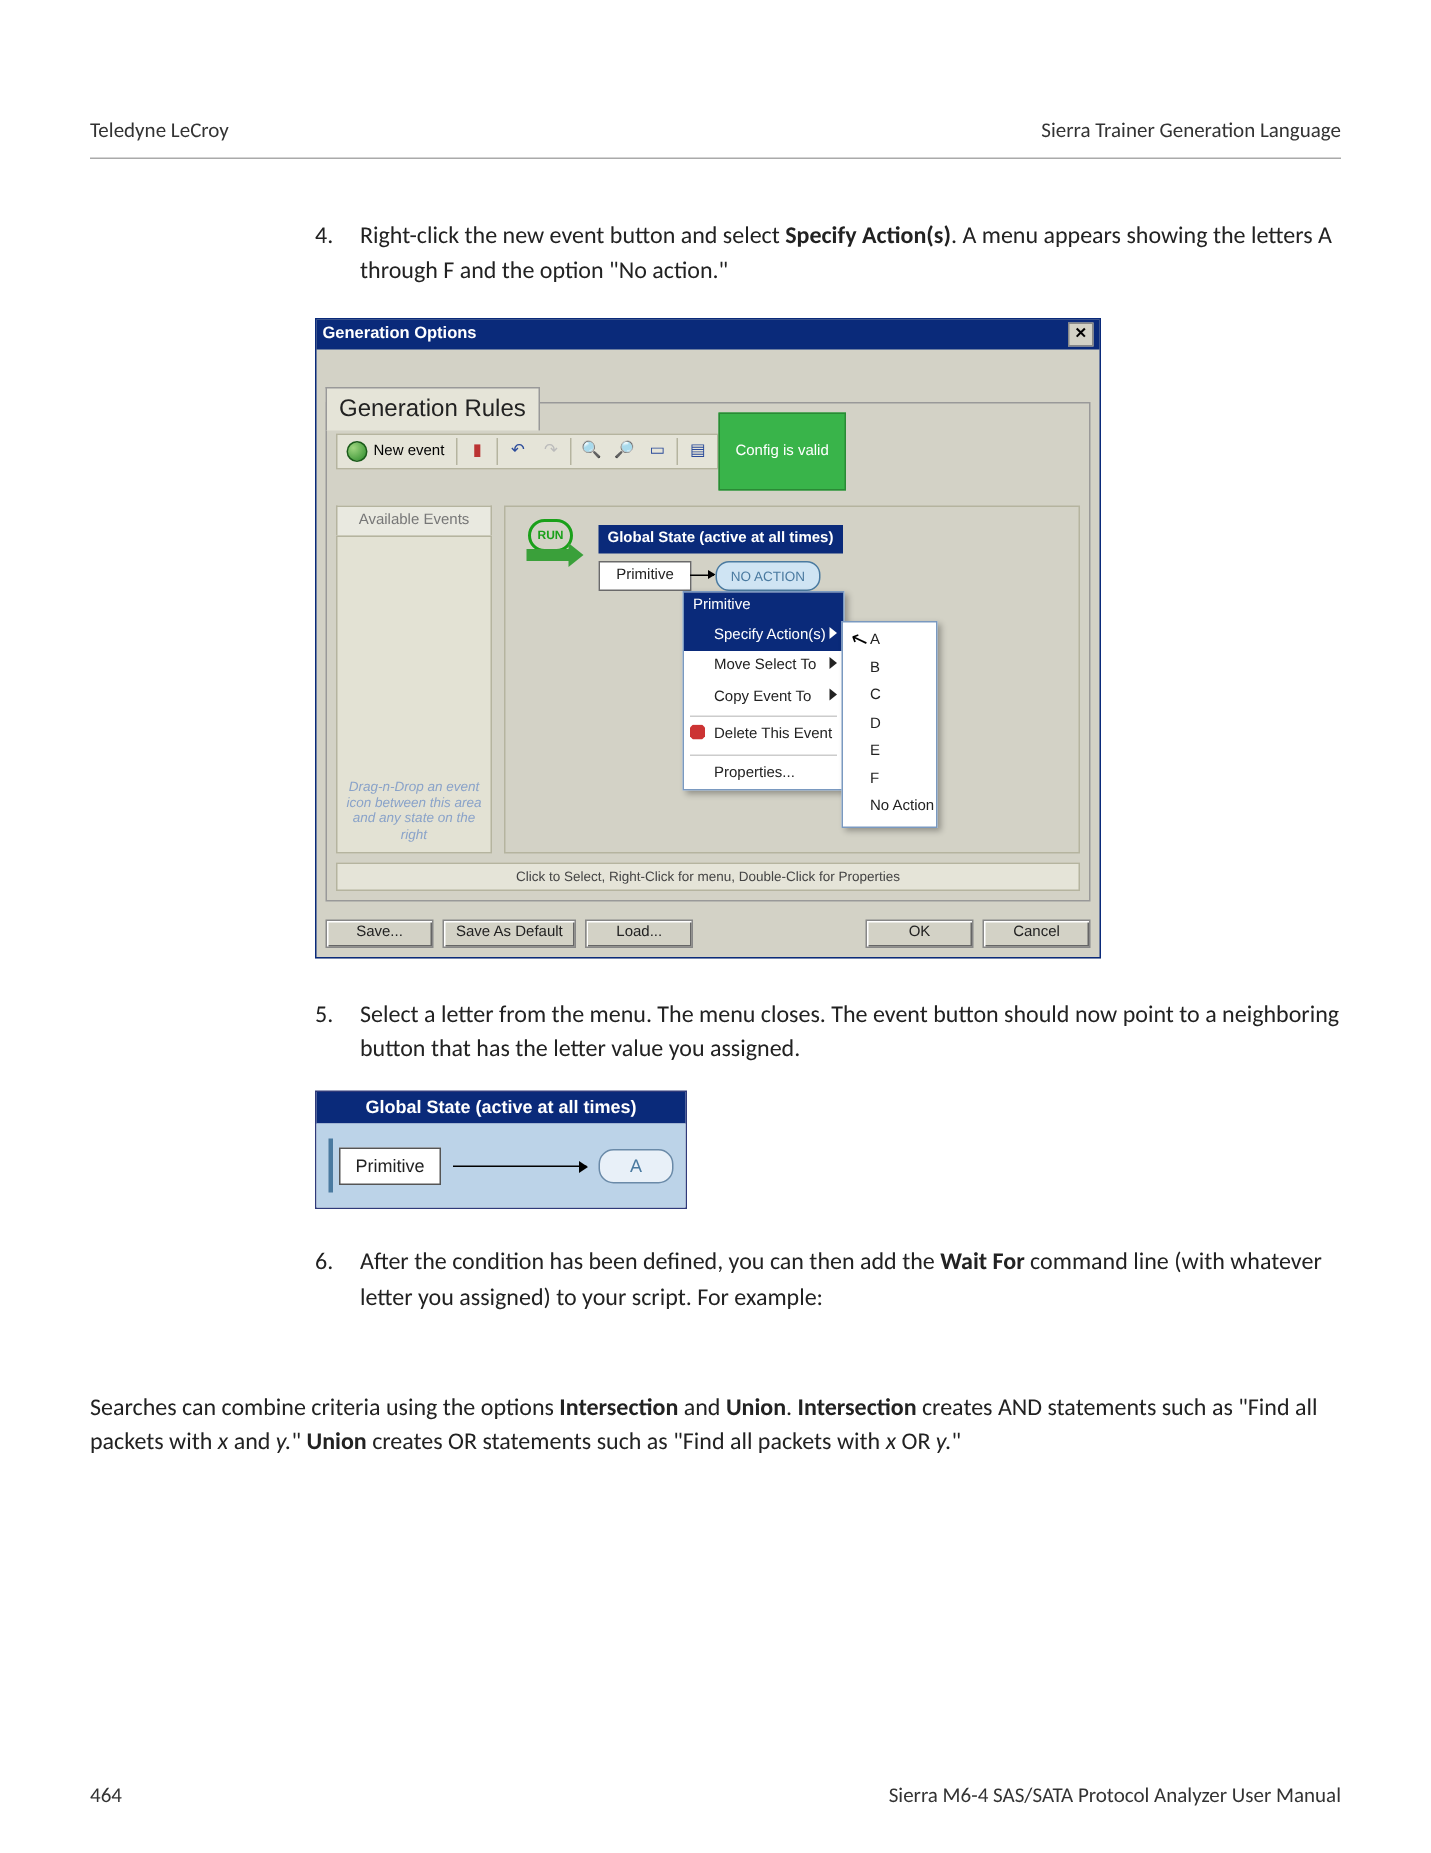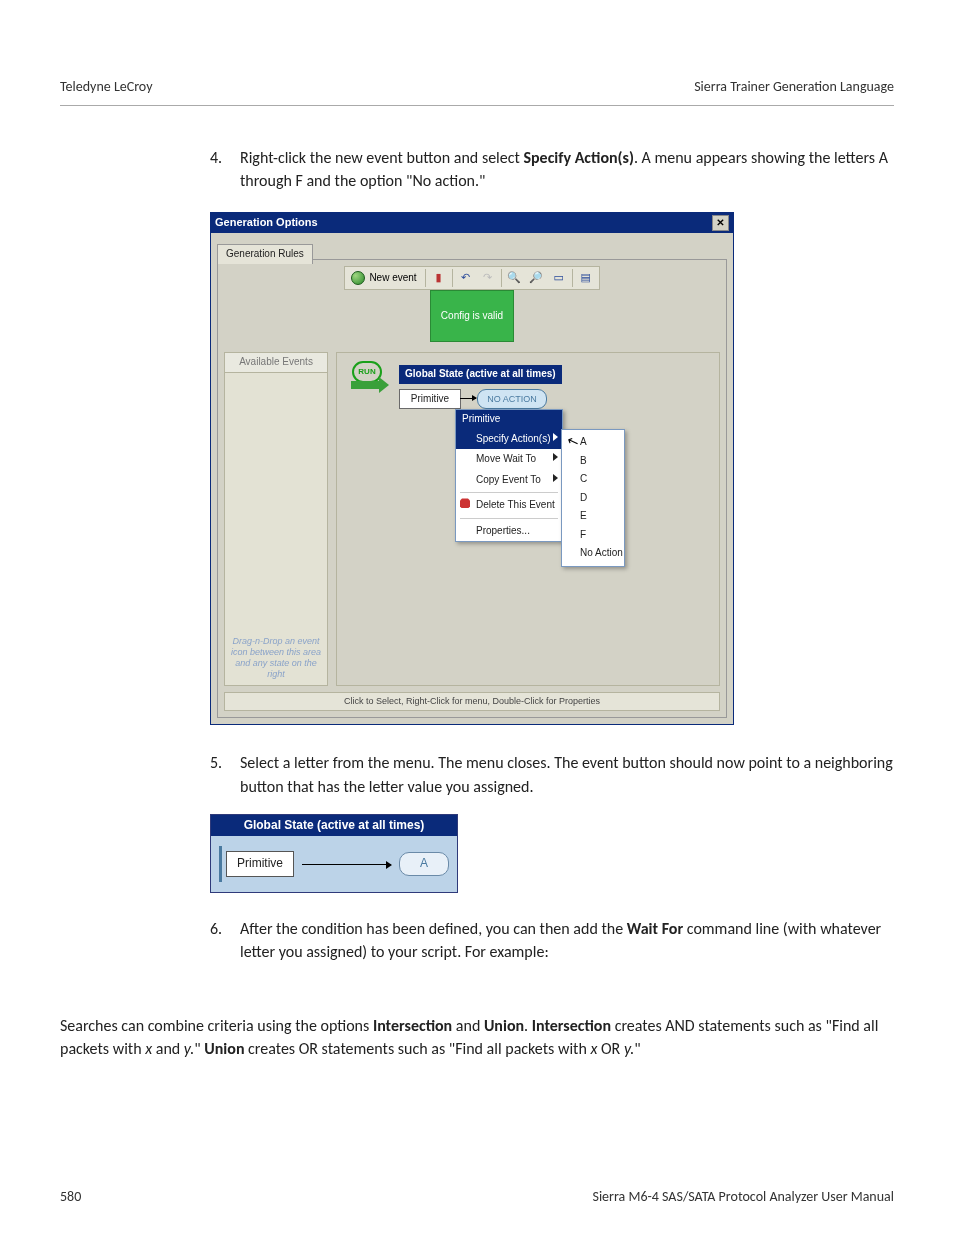--- a/index.html
+++ b/index.html
@@ -79,37 +79,35 @@
   }
   .tab-strip {
     padding: 6px 6px 0 6px;
   }
   .tab {
     display: inline-block;
     background: #d3d2c6;
     border: 1px solid #999;
     border-bottom: none;
     padding: 2px 8px;
-    font-size: 10px;
+    font-size: 16px;
     position: relative;
-    top: 5px;
+    top: 19px;
     background: #e5e4d8;
   }
   .tab-body {
     margin: 0 6px 6px 6px;
     border: 1px solid #999;
     background: #d3d2c6;
     padding: 6px;
   }
   .toolbar-row {
     display: flex;
     align-items: center;
-    justify-content: space-between;
     margin-bottom: 10px;
-    flex-direction: column;
   }
   .toolbar-left {
     display:flex;
     align-items:center;
     gap:4px;
     background:#e5e4d8;
     border:1px solid #b5b49f;
     padding:2px 4px;
   }
   .tl-btn {
@@ -139,21 +137,21 @@
   .config-valid {
     background: #39b44a;
     color: #fff;
     padding: 18px 10px;
     font-size: 10px;
     border:1px solid #2a8a35;
   }
   .work-area {
     display: flex;
     gap: 8px;
-    height: 334px;
+    height: 232px;
   }
   .avail-col {
     width: 104px;
     display:flex;
     flex-direction:column;
   }
   .avail-head {
     background:#e9e9e0;
     border:1px solid #b5b49f;
     border-bottom:none;
@@ -511,21 +509,21 @@
               <div class="prim-box">Primitive</div>
               <div class="arrow-line"></div>
               <div class="noaction-pill">NO ACTION</div>
 
               <div class="ctx-menu">
                 <div class="ctx-title">Primitive</div>
                 <div class="ctx-item hi">
                   <span>Specify Action(s)</span><span class="arrow"></span>
                 </div>
                 <div class="ctx-item">
-                  <span>Move Wait To</span><span class="arrow"></span>
+                  <span>Move Select To</span><span class="arrow"></span>
                 </div>
                 <div class="ctx-item">
                   <span>Copy Event To</span><span class="arrow"></span>
                 </div>
                 <div class="ctx-sep"></div>
                 <div class="ctx-item">
                   <span class="del-ico"></span>
                   <span>Delete This Event</span>
                 </div>
                 <div class="ctx-sep"></div>
@@ -539,20 +537,31 @@
                 <div class="sub-item">D</div>
                 <div class="sub-item">E</div>
                 <div class="sub-item">F</div>
                 <div class="sub-item">No Action</div>
               </div>
               <div class="cursor-arrow">↖</div>
             </div>
           </div>
 
           <div class="status-bar">Click to Select, Right-Click for menu, Double-Click for Properties</div>
+        </div>
+        <div class="dlg-buttons">
+          <div class="left-btns">
+            <div class="win-btn">Save...</div>
+            <div class="win-btn">Save As Default</div>
+            <div class="win-btn">Load...</div>
+          </div>
+          <div class="right-btns">
+            <div class="win-btn">OK</div>
+            <div class="win-btn">Cancel</div>
+          </div>
         </div>
       </div>
     </div>
 
     <div class="num-item">
       <div class="num">5.</div>
       <div class="txt">Select a letter from the menu. The menu closes. The event button should now point to a neighboring button that has the letter value you assigned.</div>
     </div>
 
     <div class="gs-fig">
@@ -586,16 +595,16 @@
                 </div>
               </div>
             </div>
           </div>
         </div>
     </div>
 
   </div>
 
   <div class="footer">
-    <span>580</span>
+    <span>464</span>
     <span>Sierra M6-4 SAS/SATA Protocol Analyzer User Manual</span>
   </div>
 </div>
 
 </body></html>

